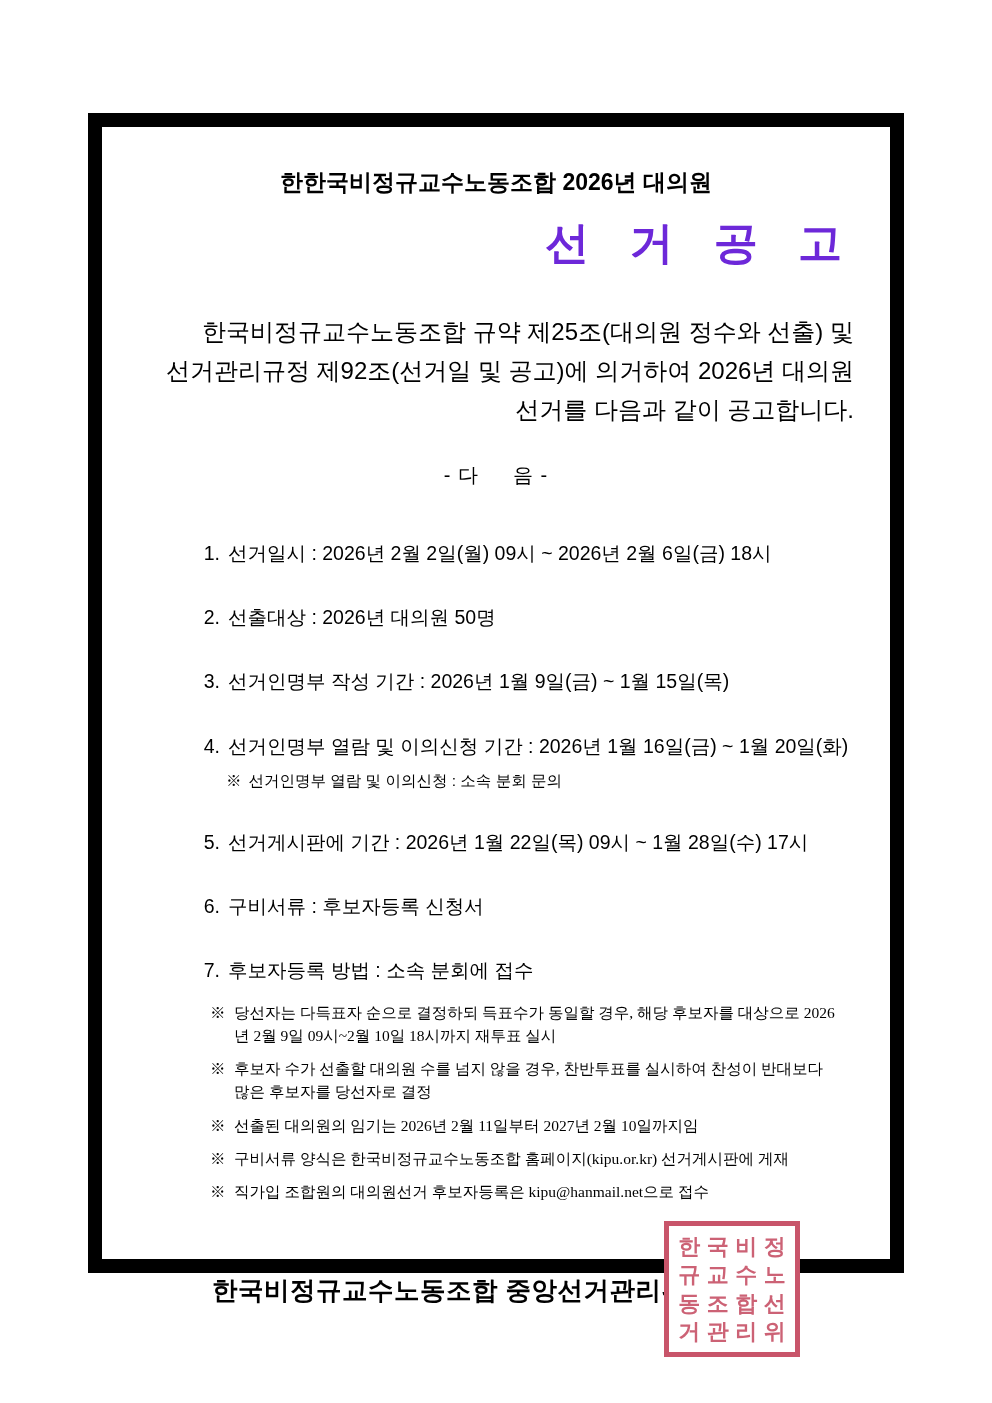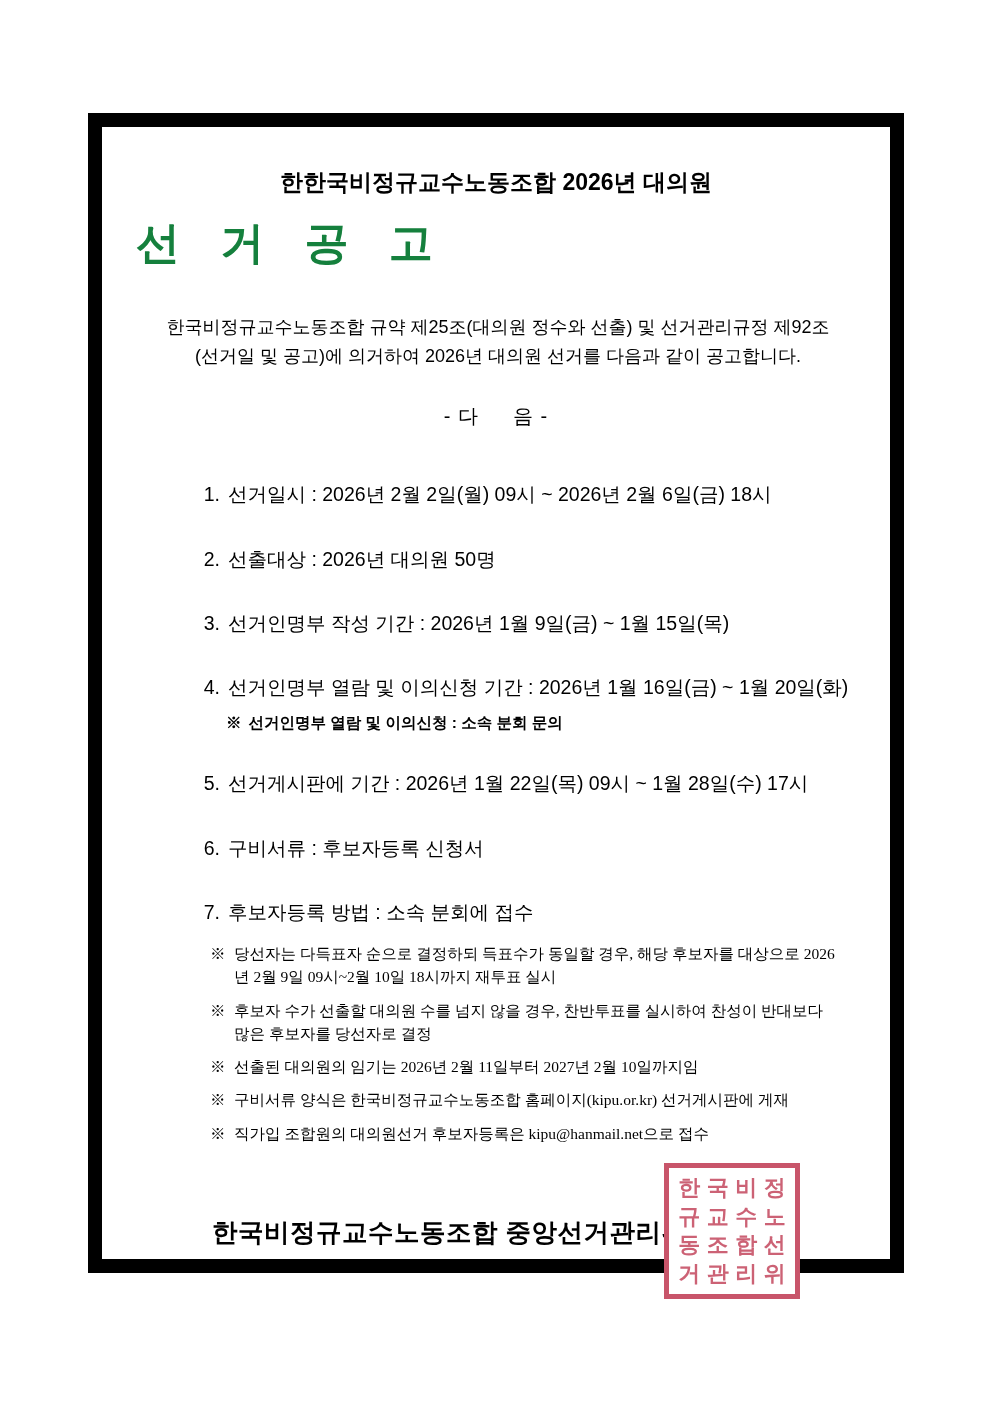--- a/index.html
+++ b/index.html
@@ -42,32 +42,32 @@
   }
   .hdr-line1 {
     text-align: center;
     font-size: 23px;
     font-weight: bold;
     letter-spacing: 0px;
     margin-top: 14px;
     color: #000;
   }
   .hdr-line2 {
-    text-align: left;
+    text-align: right;
     font-size: 44px;
     font-weight: bold;
     letter-spacing: 14px;
     margin-top: 16px;
-    color: #15803d;
+    color: #6d28d9;
   }
   .intro {
     margin-top: 40px;
-    font-size: 18px;
+    font-size: 24px;
     line-height: 1.62;
-    text-align: center;
+    text-align: right;
     padding: 0 2px 0 6px;
     word-break: keep-all;
   }
   .daum {
     text-align: center;
     font-size: 20px;
     margin-top: 32px;
     letter-spacing: 1px;
   }
   .daum .sp { display:inline-block; width: 34px; }
@@ -87,21 +87,20 @@
     flex: 0 0 24px;
     text-align: right;
     margin-right: 8px;
   }
   .item .txt { flex: 1 1 auto; margin-top: 21px; }
   .subnote {
     font-size: 15.5px;
     margin: -6px 0 16px 30px;
     line-height: 1.4;
     color: #000;
-    font-weight: bold;
   }
   .subnote .mark { margin-right: 7px; }
   .notes {
     margin-top: 14px;
     padding-left: 74px;
     padding-right: 20px;
   }
   .note {
     font-size: 15.5px;
     line-height: 1.5;

